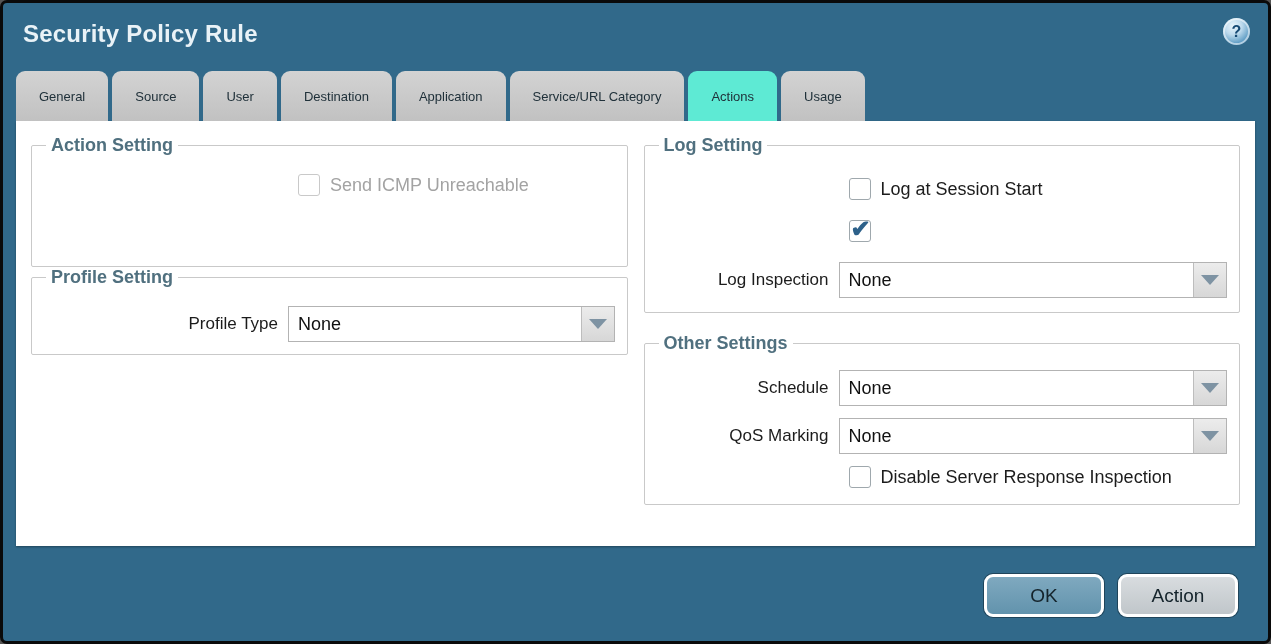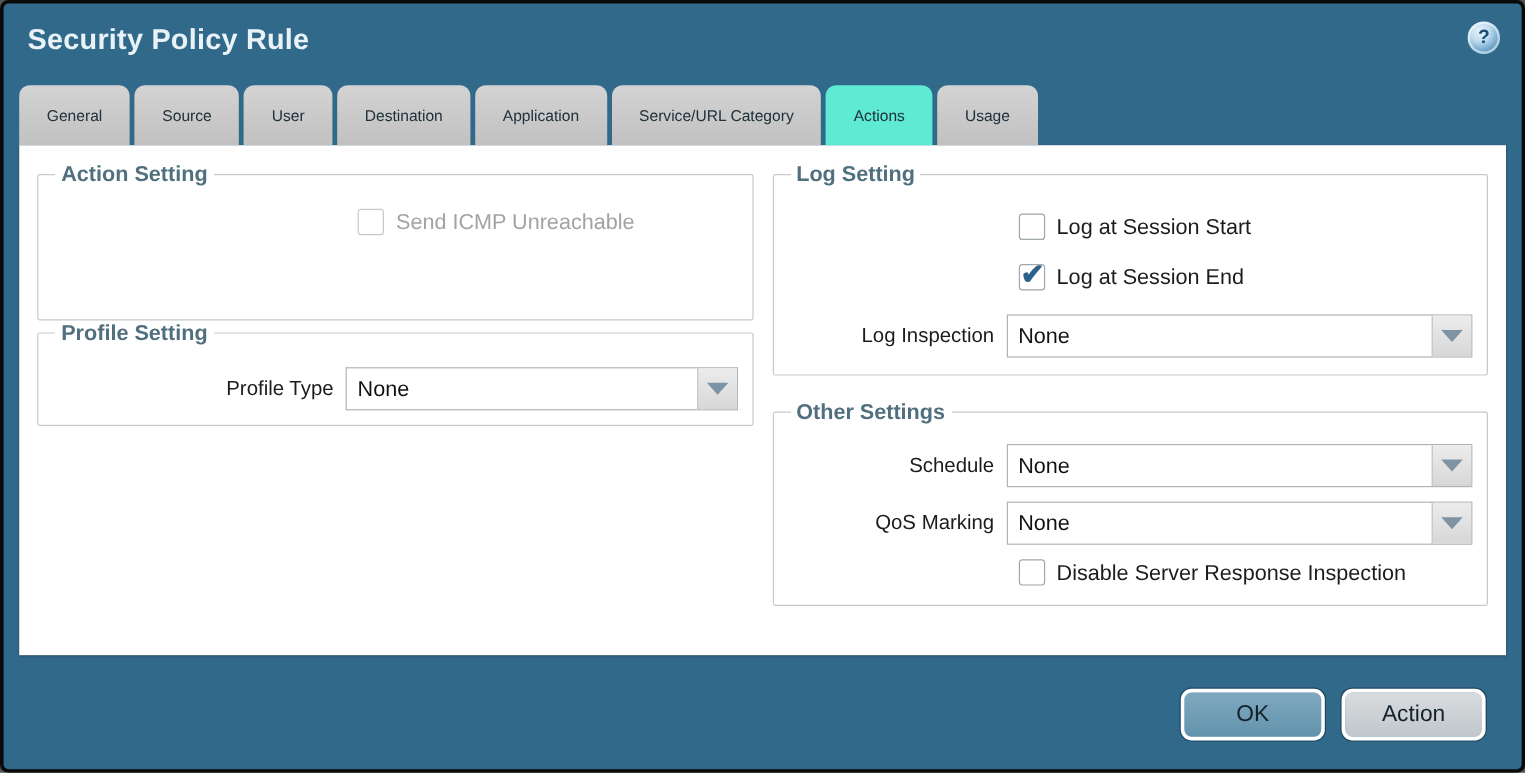--- a/index.html
+++ b/index.html
@@ -226,21 +226,20 @@
       <fieldset class="fs-log">
         <legend>Log Setting</legend>
         <div class="row cbrow">
           <span class="flabel"></span>
           <span class="cb"></span>
           <span class="cblabel">Log at Session Start</span>
         </div>
         <div class="row cbrow">
           <span class="flabel"></span>
           <span class="cb checked"></span>
-          <span class="cblabel">Log at Session End</span>
         </div>
         <div class="row">
           <span class="flabel">Log Inspection</span>
           <div class="dd">
             <div class="dd-value">None</div>
             <div class="dd-btn">
                 <span class="tri"></span>
               </div>
           </div>
         </div>

